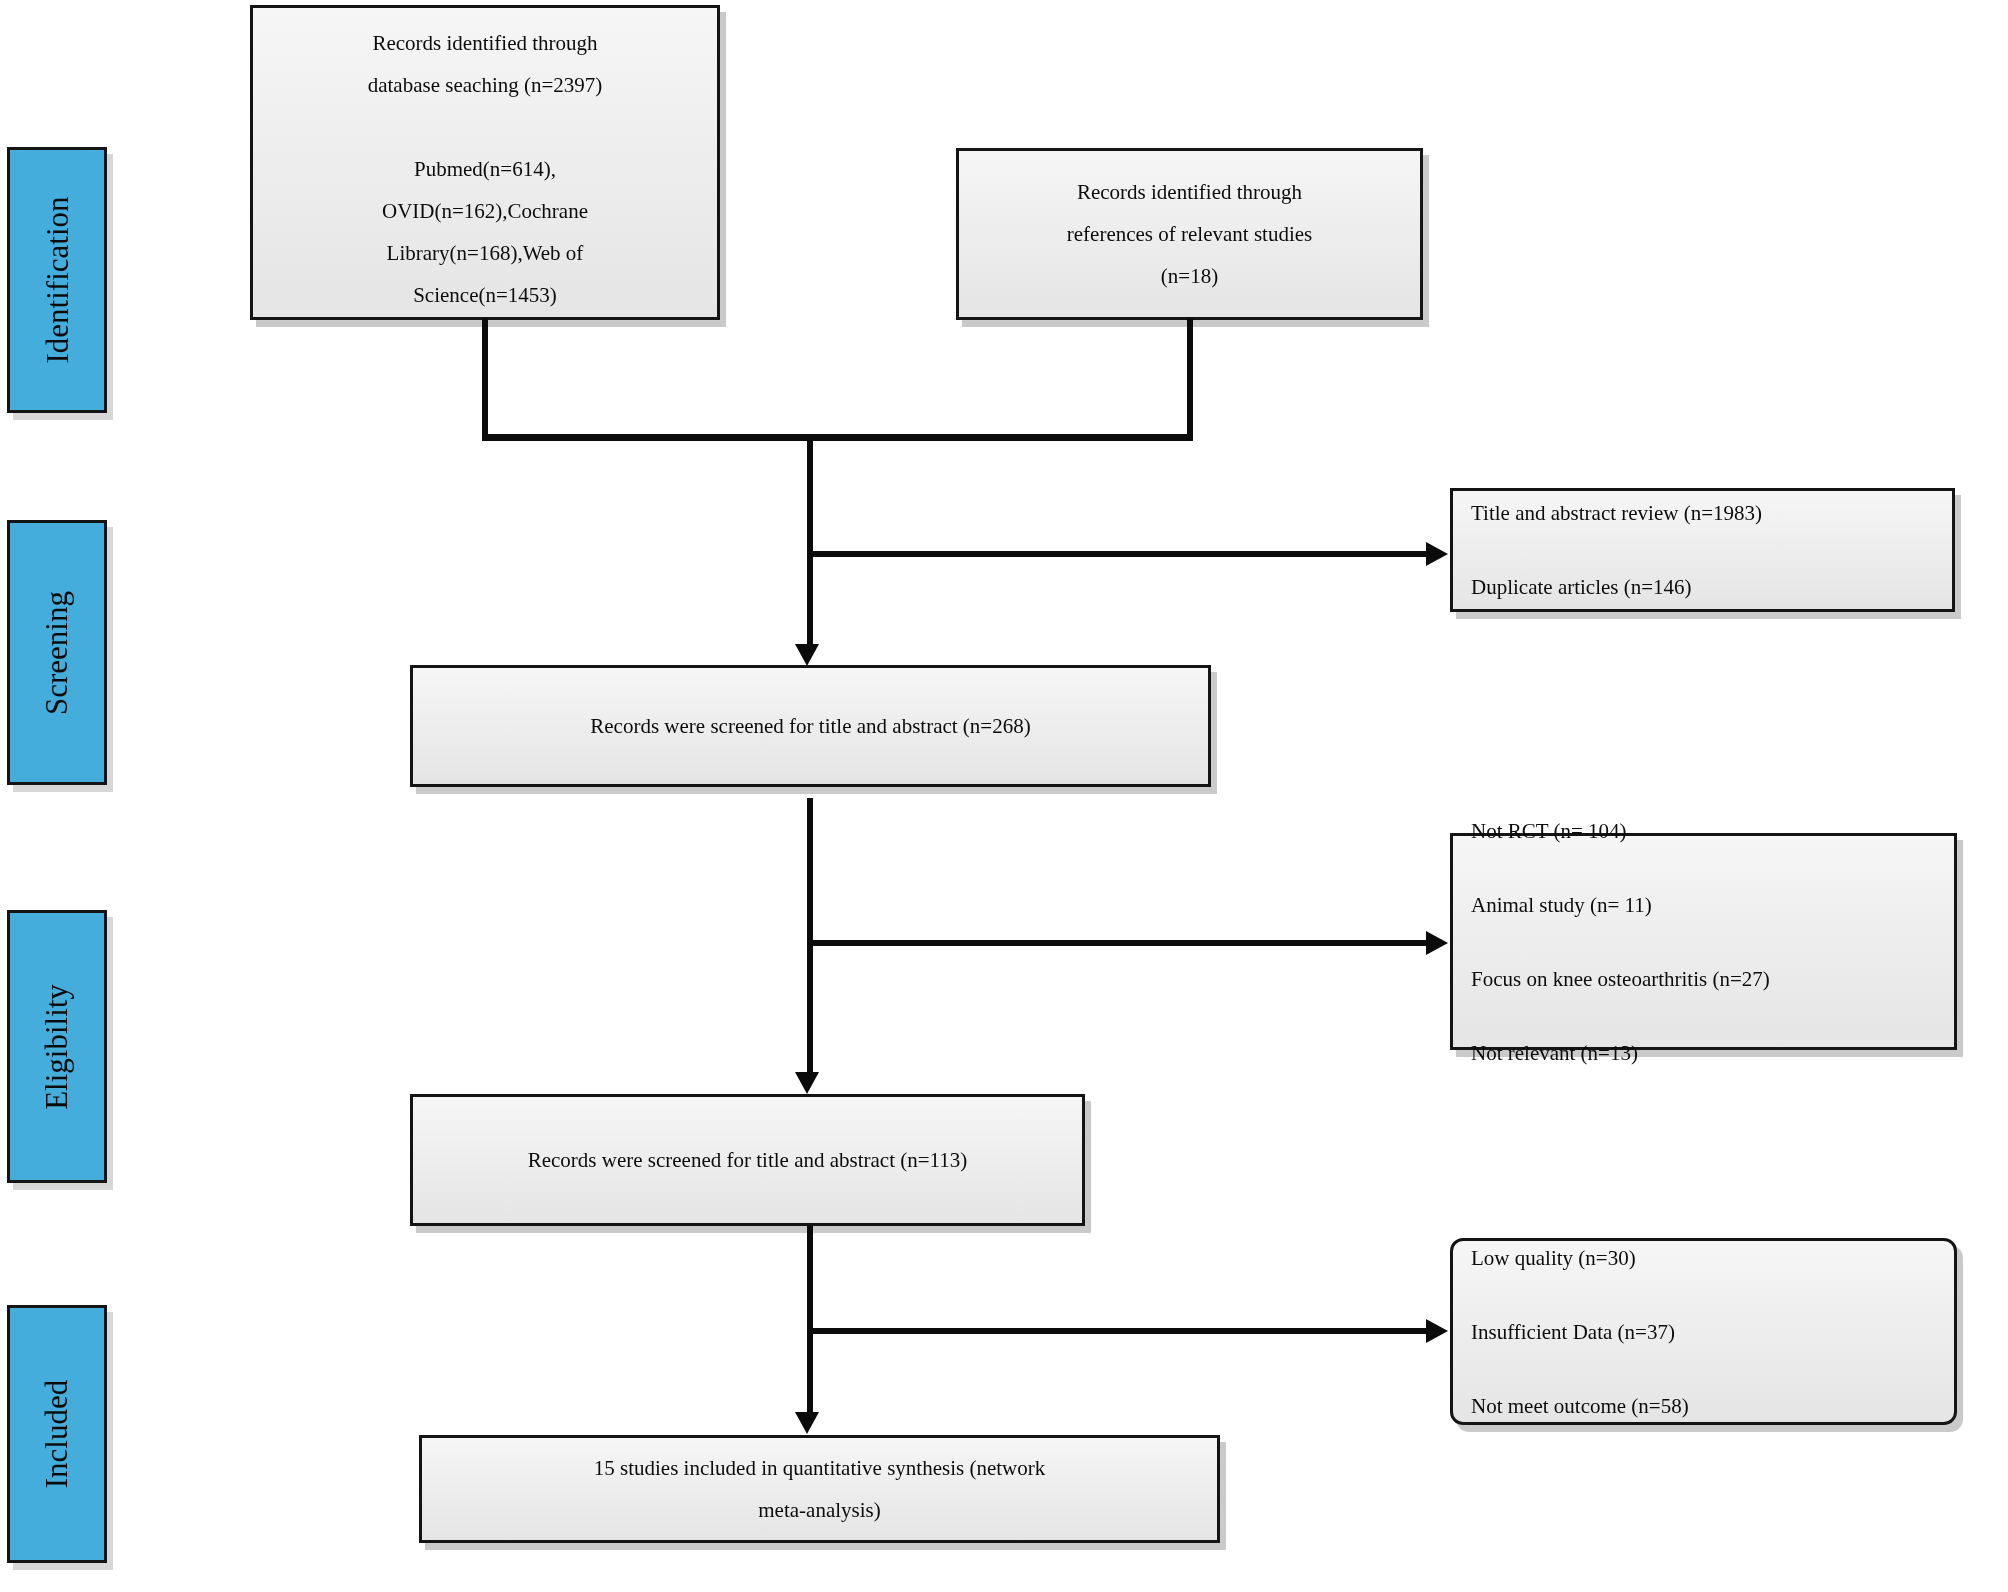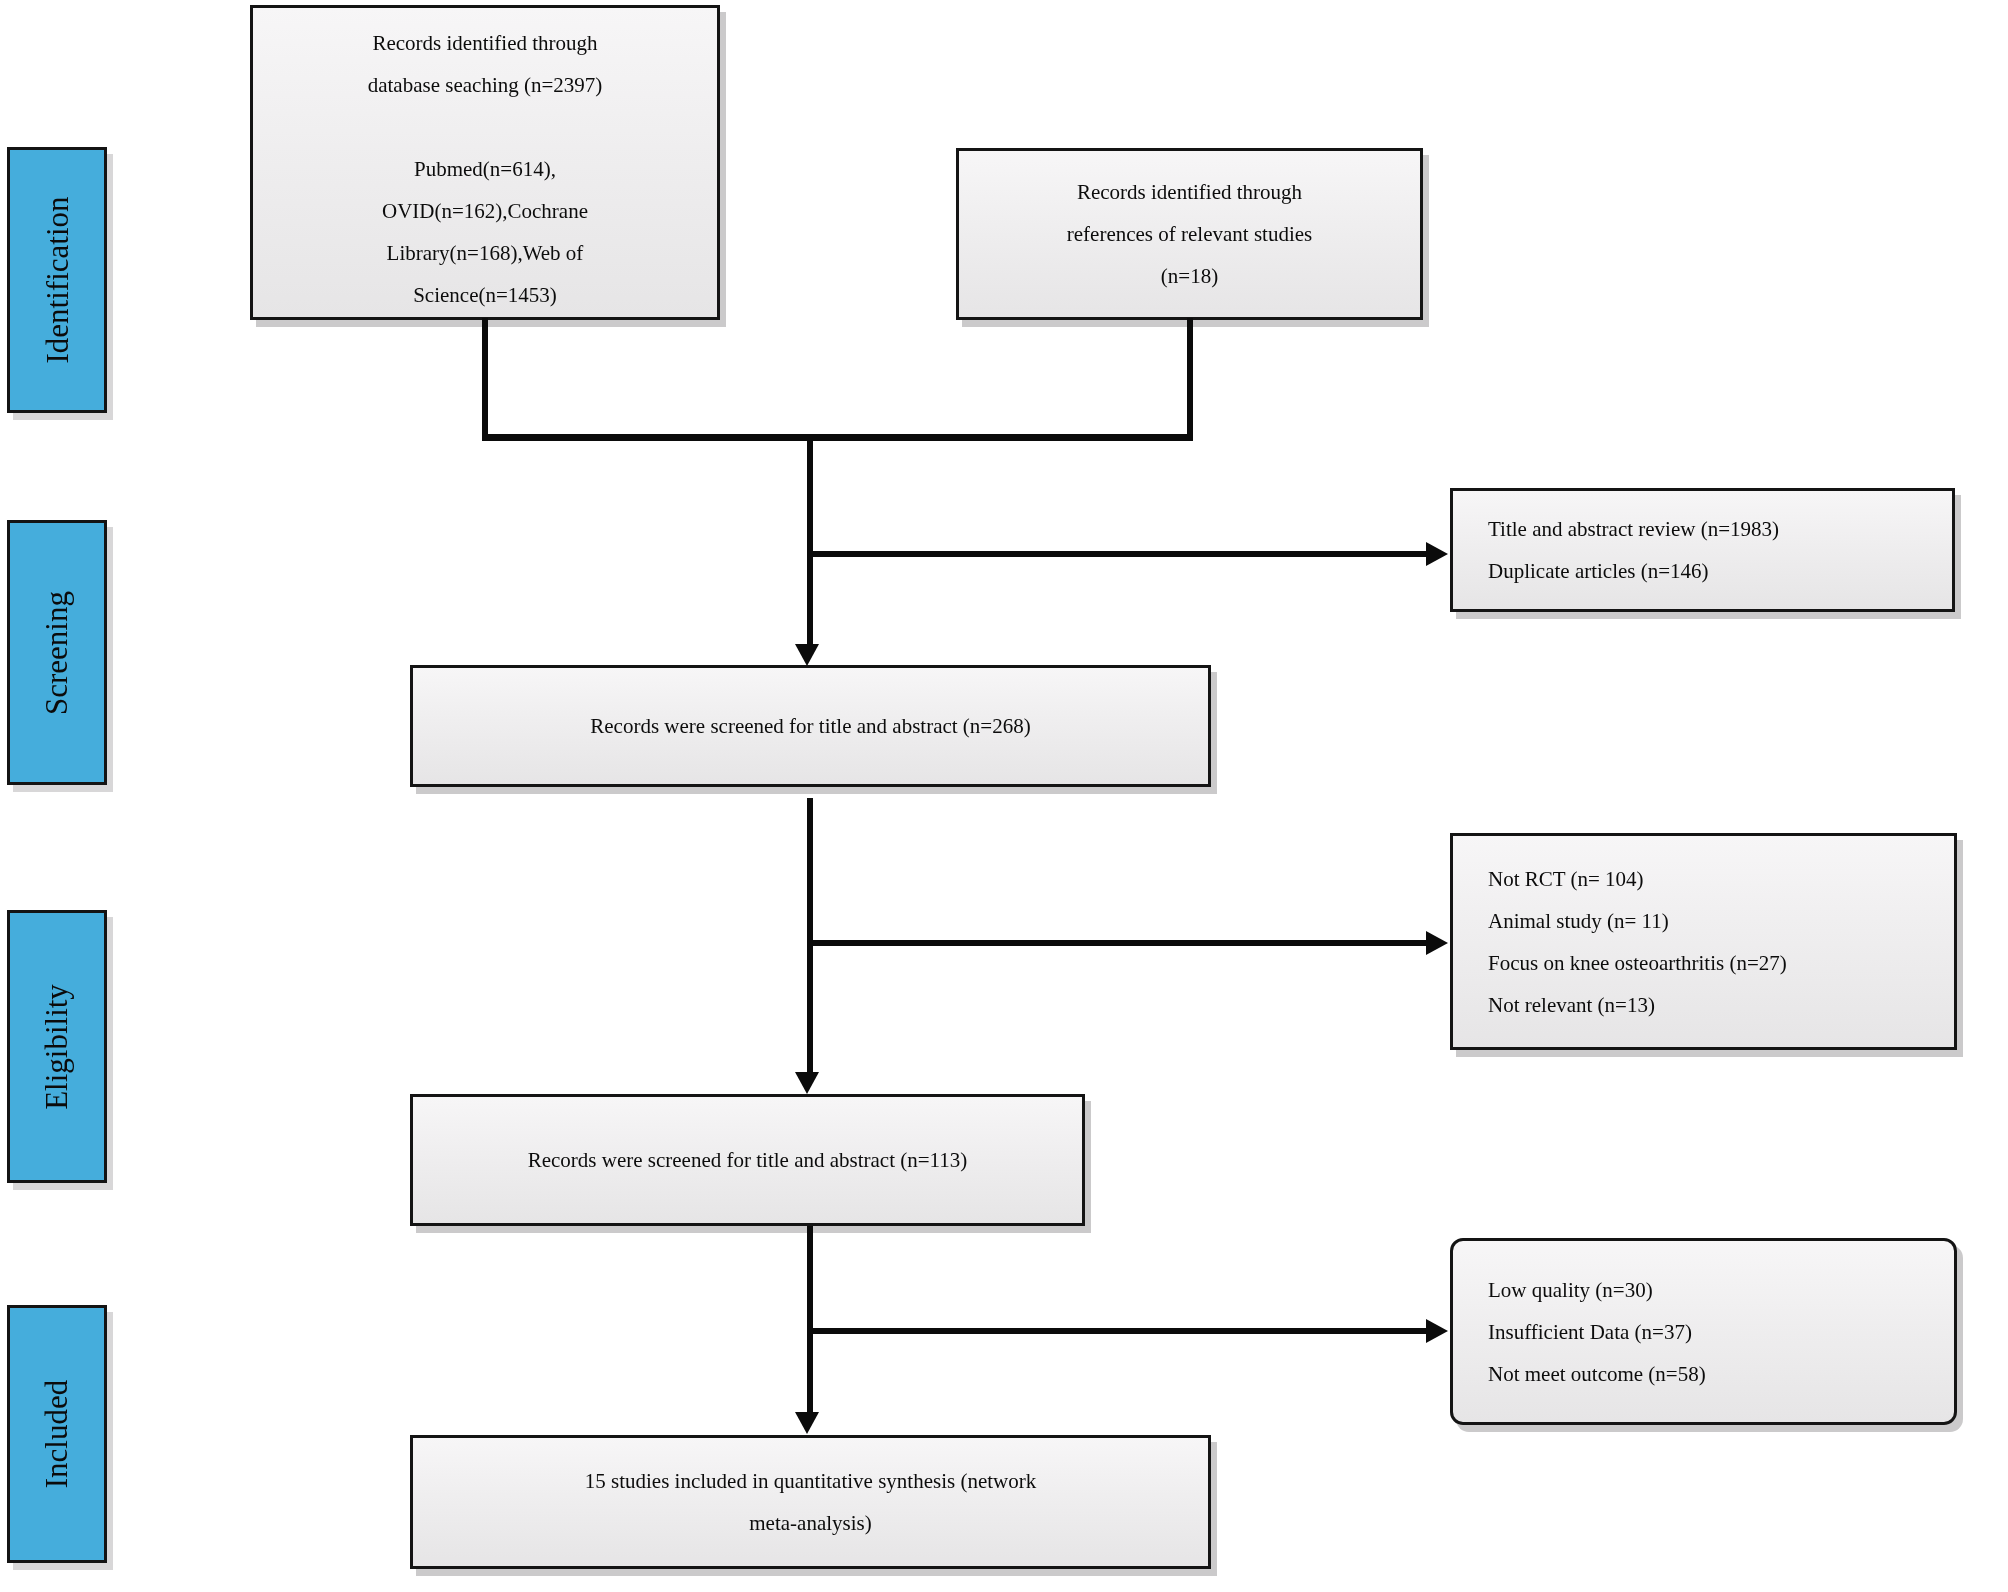--- a/index.html
+++ b/index.html
@@ -16,21 +16,21 @@
     position: absolute;
     box-sizing: border-box;
     border: 3px solid #141414;
     background: linear-gradient(180deg, #f7f6f7 0%, #efeeef 45%, #e6e5e6 100%);
     box-shadow: 6px 7px 0 #cbcacb;
     font-size: 21px;
     line-height: 42px;
   }
   .center-box { display: flex; flex-direction: column; align-items: center; justify-content: center; text-align: center; }
   .top-box    { display: flex; flex-direction: column; align-items: center; justify-content: flex-start; padding-top: 14px; text-align: center; }
-  .left-box   { display: flex; flex-direction: column; justify-content: center; text-align: left; padding-left: 35px; }
+  .left-box   { display: flex; flex-direction: column; justify-content: center; text-align: left; padding-left: 18px; gap: 32px; }
   .bline { min-height: 42px; white-space: nowrap; }
   .sidebar-box {
     position: absolute;
     box-sizing: border-box;
     border: 3px solid #141414;
     background: #45addc;
     box-shadow: 6px 7px 0 #d8d7d8;
     display: flex; align-items: center; justify-content: center;
   }
   .sidebar-label {
@@ -106,21 +106,21 @@
   <div class="flow-box center-box" style="left:410px; top:1094px; width:675px; height:132px;">
     <div class="bline">Records were screened for title and abstract (n=113)</div>
   </div>
 
   <div class="flow-box left-box" style="left:1450px; top:1238px; width:507px; height:187px;border-radius:13px;">
     <div class="bline">Low quality (n=30)</div>
     <div class="bline">Insufficient Data (n=37)</div>
     <div class="bline">Not meet outcome (n=58)</div>
   </div>
 
-  <div class="flow-box center-box" style="left:410px; top:1435px; width:801px; height:134px;">
+  <div class="flow-box center-box" style="left:419px; top:1435px; width:801px; height:108px;">
     <div class="bline">15 studies included in quantitative synthesis (network</div>
     <div class="bline">meta-analysis)</div>
   </div>
 
   <div class="vline" style="left:482px; top:318px; width:6px; height:122px;"></div>
   <div class="vline" style="left:1187px; top:318px; width:6px; height:122px;"></div>
   <div class="hline" style="left:482px; top:434px; width:711px; height:7px;"></div>
 
   <div class="vline" style="left:807px; top:441px; width:6px; height:205px;"></div>
   <div class="arrow-down" style="left:795px; top:644px;"></div>

